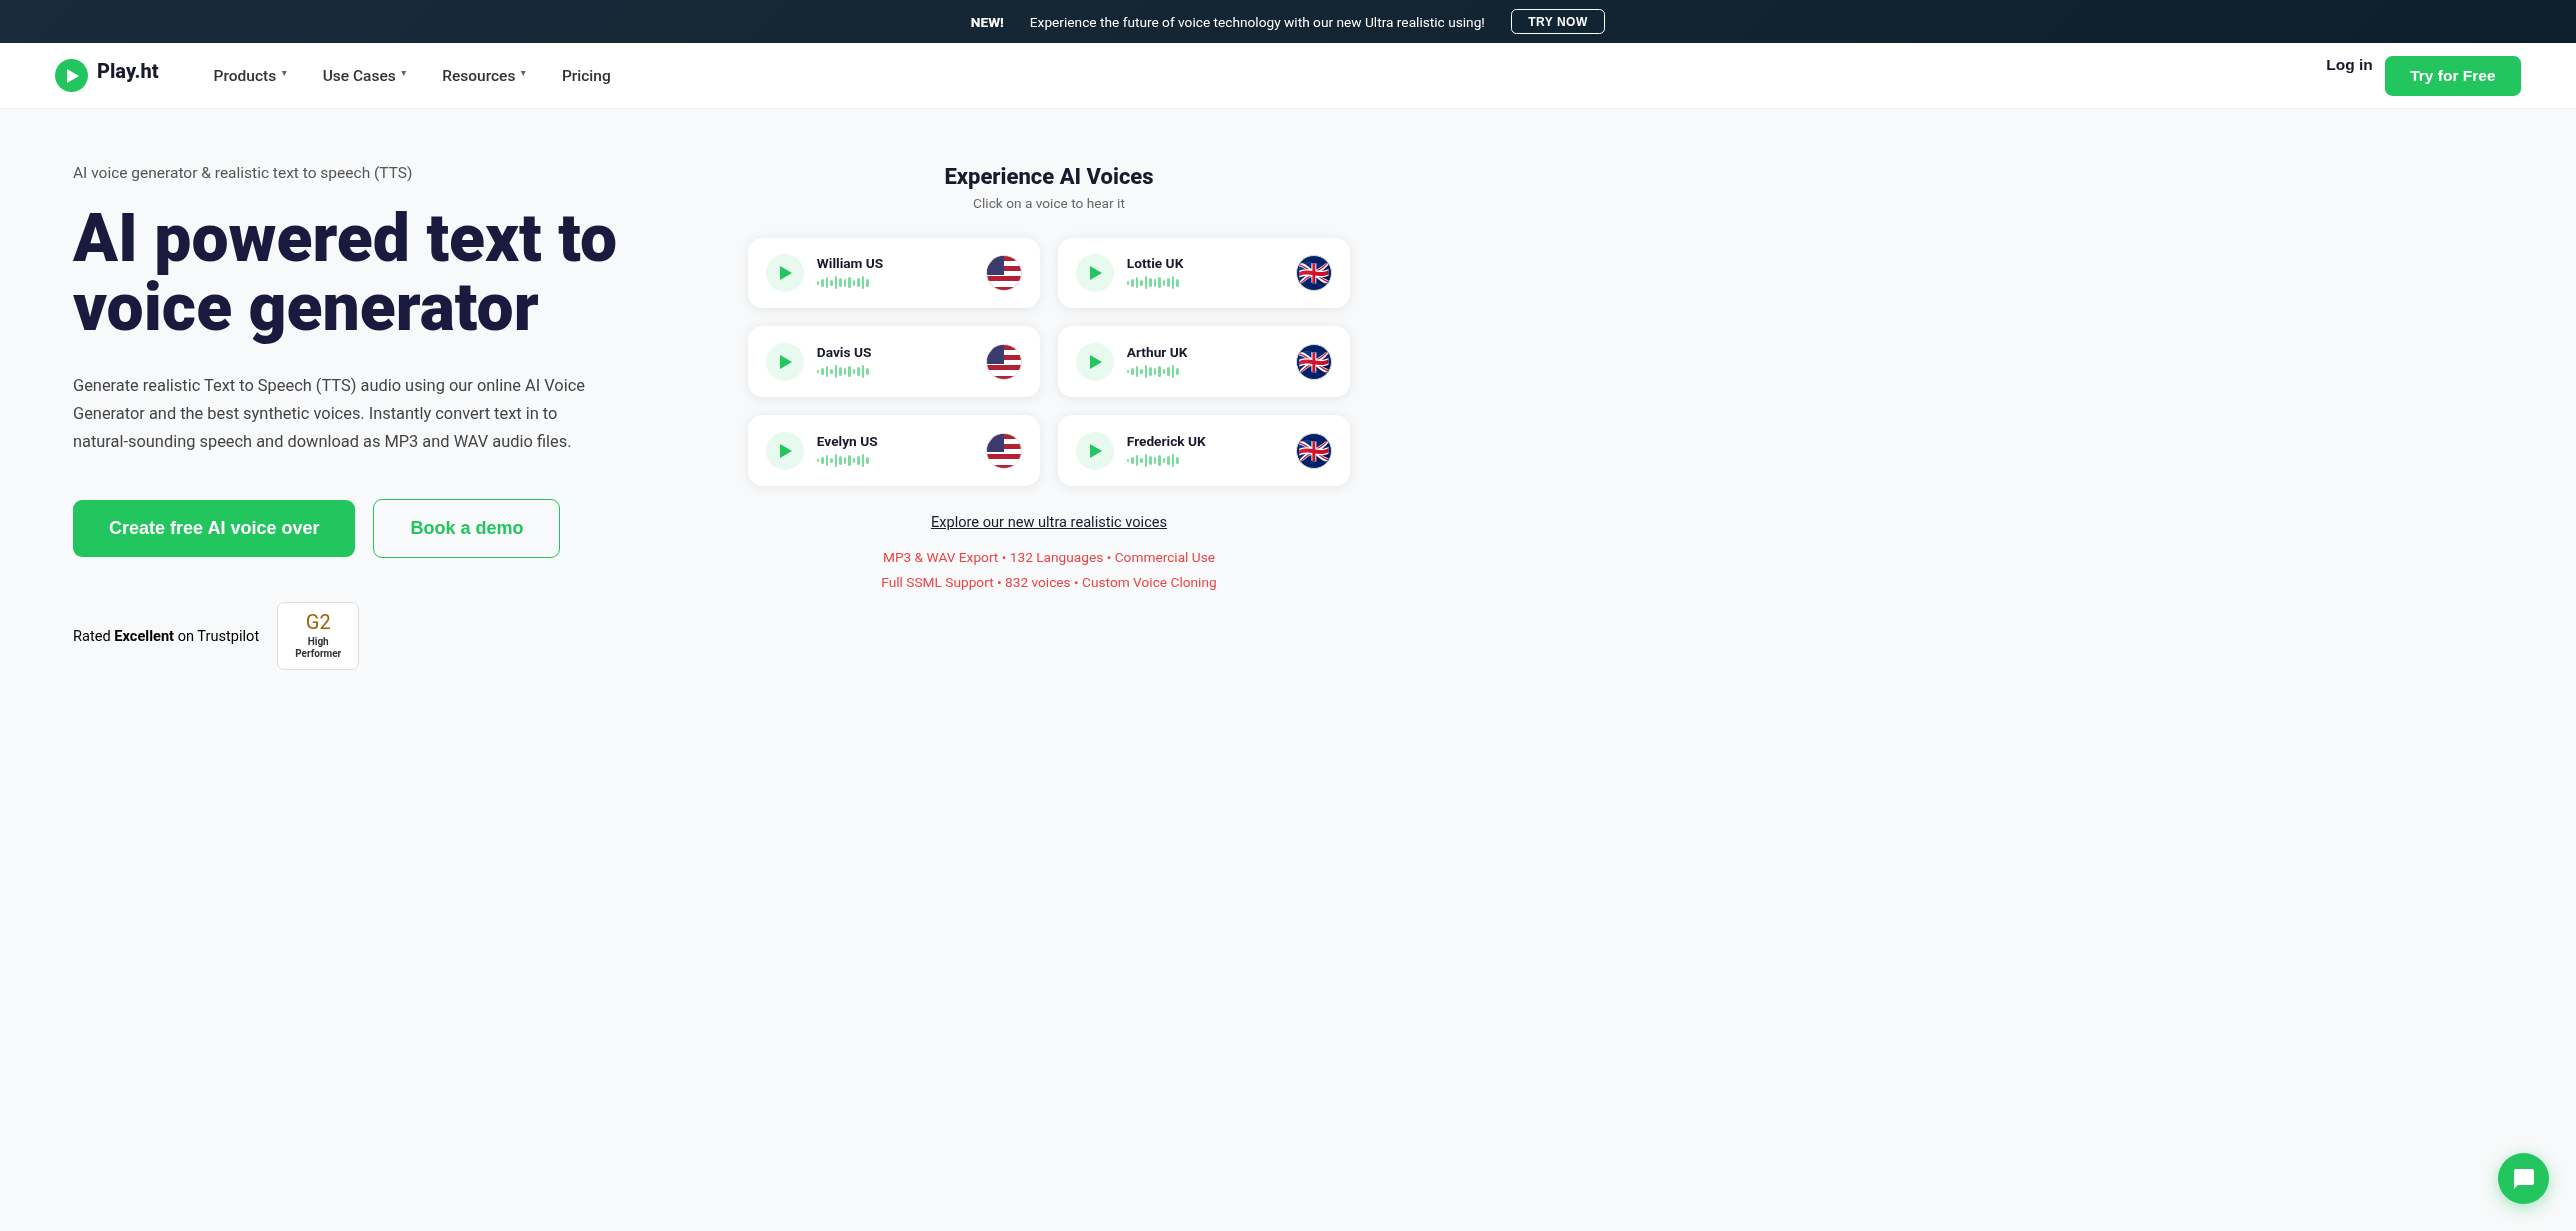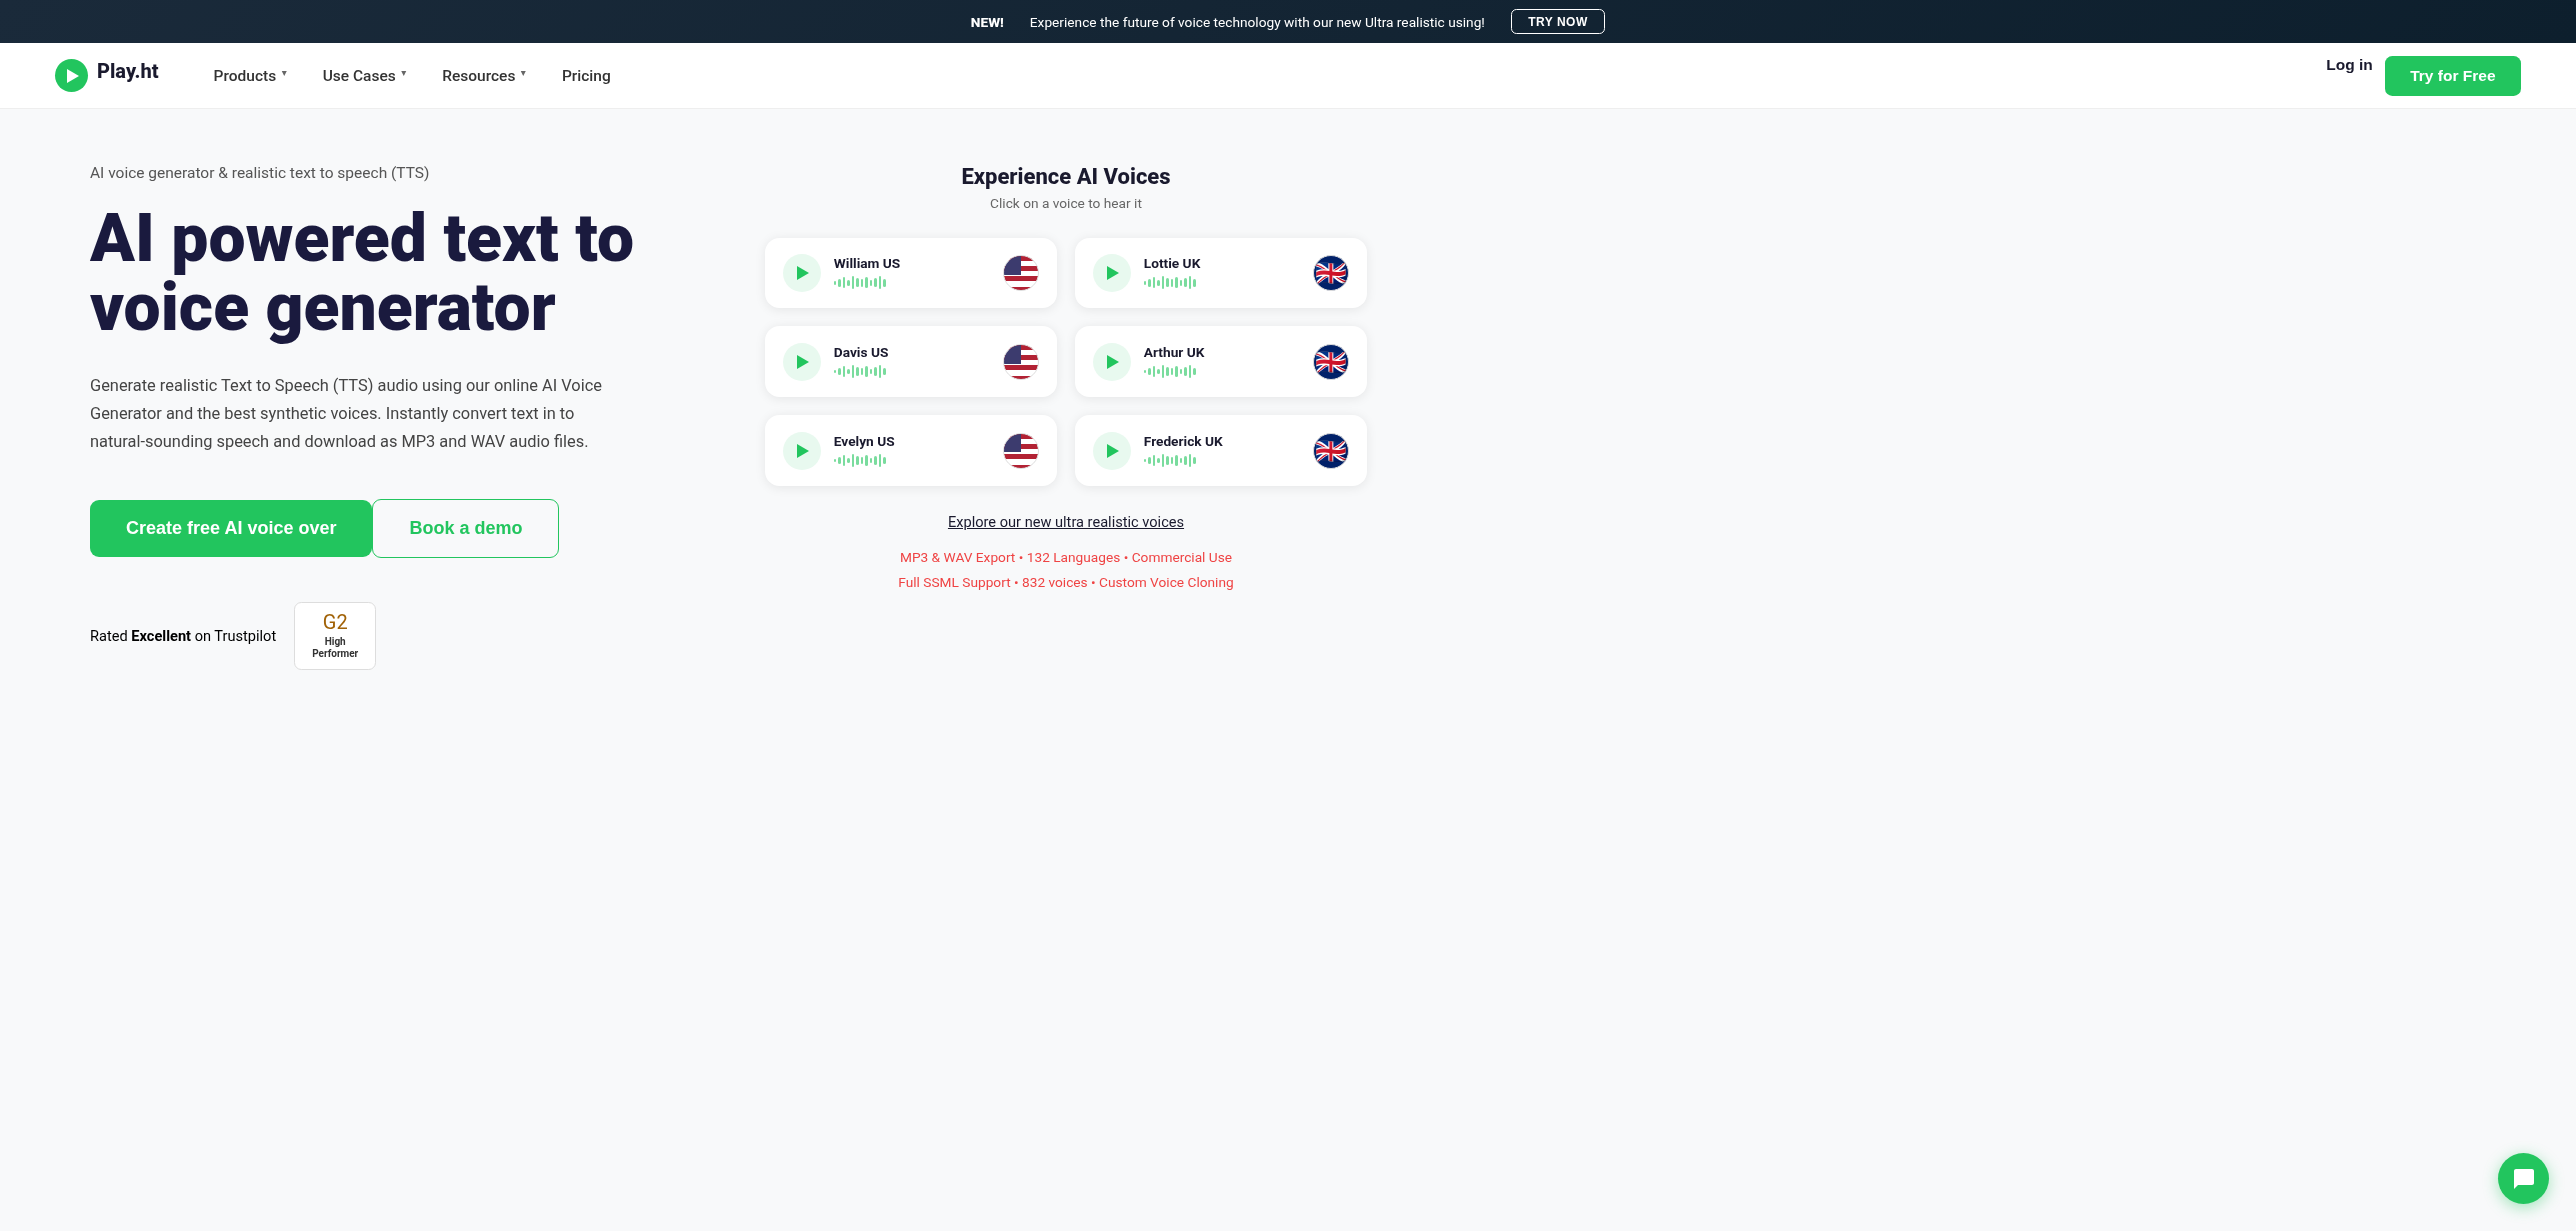--- a/index.html
+++ b/index.html
@@ -115,21 +115,20 @@
     .hero {
       display: flex;
       padding: 55px 73px 36px 73px;
       background: #f8f9fa;
       min-height: calc(100vh - 100px);
       gap: 55px;
     }
     .hero-left {
       flex: 1;
       max-width: 620px;
-      margin-left: 17px;
     }
     .hero-subtitle {
       font-size: 15.5px;
       color: #555;
       margin-bottom: 22px;
     }
     .hero-title {
       font-size: 66px;
       font-weight: 900;
       color: #1a1a3e;
@@ -138,20 +137,21 @@
     }
     .hero-desc {
       font-size: 16.4px;
       color: #444;
       line-height: 1.7;
       margin-bottom: 44px;
       max-width: 529px;
     }
     .hero-buttons {
       display: flex;
+      gap: 18px;
       margin-bottom: 44px;
       align-items: center;
     }
     .btn-primary {
       background: #22c55e;
       color: white;
       border: none;
       padding: 18px 36px;
       border-radius: 9px;
       font-size: 18px;

